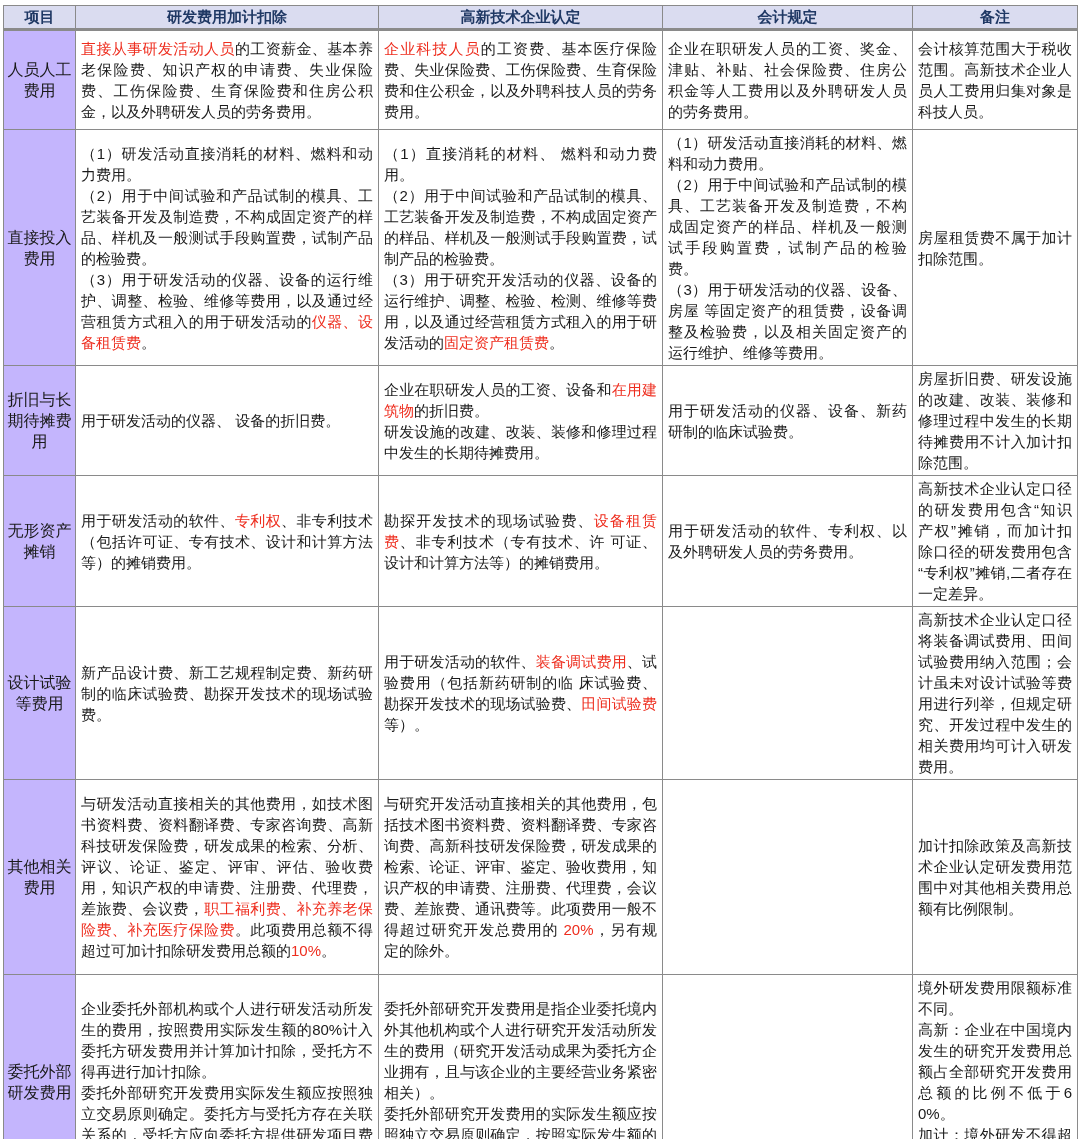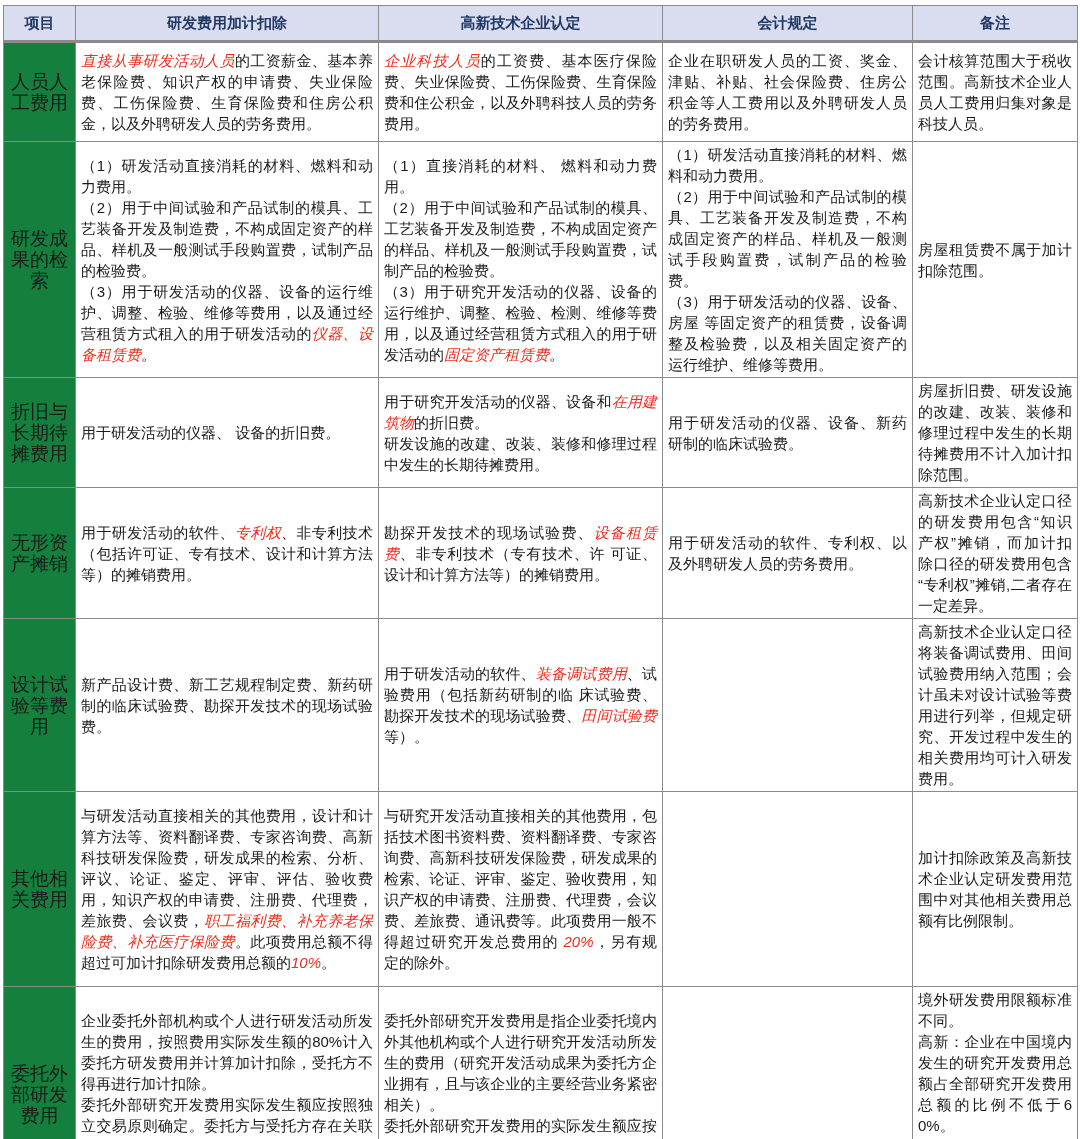--- a/index.html
+++ b/index.html
@@ -32,40 +32,40 @@
     border:1px solid var(--border);
     vertical-align:middle;
     box-sizing:border-box;
   }
   thead th{
     background:var(--header-bg);
     color:var(--header-text);
     font-weight:bold;
     font-size:15px;
     text-align:center;
-    height:36px;
+    height:24px;
     border-bottom:3px solid var(--border);
   }
   tbody th.row-label{
     font-weight:normal;
-    font-size:19px;
+    font-size:16px;
     text-align:center;
     padding:2px 3px;
     line-height:21px;
-    background:#15803d;
+    background:#c4b5fd;
   }
   tbody td.cell{
     font-size:15px;
     line-height:21px;
     text-align:justify;
     padding:2px 5px;
     white-space:pre-wrap;
     word-break:break-all;
   }
-  td.cell .red{color:var(--red);font-style:italic;}
+  td.cell .red{color:var(--red);}
   tr.r1{height:100px;}
   tr.r2{height:212px;}
   tr.r3{height:102px;}
   tr.r4{height:123px;}
   tr.r5{height:162px;}
   tr.r6{height:195px;}
   tr.r7{height:196px;}
 </style>
 </head>
 <body>
@@ -89,57 +89,57 @@
   </thead>
   <tbody>
     <tr class="r1">
       <th class="row-label">人员人工费用</th>
       <td class="cell"><span class="red">直接从事研发活动人员</span><span>的工资薪金、基本养老保险费、知识产权的申请费、失业保险费、工伤保险费、生育保险费和住房公积金，以及外聘研发人员的劳务费用。</span></td>
       <td class="cell"><span class="red">企业科技人员</span><span>的工资费、基本医疗保险费、失业保险费、工伤保险费、生育保险费和住公积金，以及外聘科技人员的劳务费用。</span></td>
       <td class="cell"><span>企业在职研发人员的工资、奖金、津贴、补贴、社会保险费、住房公积金等人工费用以及外聘研发人员的劳务费用。</span></td>
       <td class="cell"><span>会计核算范围大于税收范围。高新技术企业人员人工费用归集对象是科技人员。</span></td>
     </tr>
     <tr class="r2">
-      <th class="row-label">研发成果的检索</th>
+      <th class="row-label">直接投入费用</th>
       <td class="cell"><span>（1）研发活动直接消耗的材料、燃料和动力费用。
 （2）用于中间试验和产品试制的模具、工艺装备开发及制造费，不构成固定资产的样品、样机及一般测试手段购置费，试制产品的检验费。
 （3）用于研发活动的仪器、设备的运行维护、调整、检验、维修等费用，以及通过经营租赁方式租入的用于研发活动的</span><span class="red">仪器、设备租赁费</span><span>。</span></td>
       <td class="cell"><span>（1）直接消耗的材料、 燃料和动力费用。
 （2）用于中间试验和产品试制的模具、工艺装备开发及制造费，不构成固定资产的样品、样机及一般测试手段购置费，试制产品的检验费。
 （3）用于研究开发活动的仪器、设备的运行维护、调整、检验、检测、维修等费用，以及通过经营租赁方式租入的用于研发活动的</span><span class="red">固定资产租赁费</span><span>。</span></td>
       <td class="cell"><span>（1）研发活动直接消耗的材料、燃料和动力费用。
 （2）用于中间试验和产品试制的模具、工艺装备开发及制造费，不构成固定资产的样品、样机及一般测试手段购置费，试制产品的检验费。
 （3）用于研发活动的仪器、设备、房屋 等固定资产的租赁费，设备调整及检验费，以及相关固定资产的运行维护、维修等费用。</span></td>
       <td class="cell"><span>房屋租赁费不属于加计扣除范围。</span></td>
     </tr>
     <tr class="r3">
       <th class="row-label">折旧与长期待摊费用</th>
       <td class="cell"><span>用于研发活动的仪器、 设备的折旧费。</span></td>
-      <td class="cell"><span>用于研究开发活动的仪器、设备和</span><span class="red">在用建筑物</span><span>的折旧费。
+      <td class="cell"><span>企业在职研发人员的工资、设备和</span><span class="red">在用建筑物</span><span>的折旧费。
 研发设施的改建、改装、装修和修理过程中发生的长期待摊费用。</span></td>
       <td class="cell"><span>用于研发活动的仪器、设备、新药研制的临床试验费。</span></td>
       <td class="cell"><span>房屋折旧费、研发设施的改建、改装、装修和修理过程中发生的长期待摊费用不计入加计扣除范围。</span></td>
     </tr>
     <tr class="r4">
       <th class="row-label">无形资产摊销</th>
       <td class="cell"><span>用于研发活动的软件、</span><span class="red">专利权</span><span>、非专利技术（包括许可证、专有技术、设计和计算方法等）的摊销费用。</span></td>
       <td class="cell"><span>勘探开发技术的现场试验费、</span><span class="red">设备租赁费</span><span>、非专利技术（专有技术、许 可证、设计和计算方法等）的摊销费用。</span></td>
       <td class="cell"><span>用于研发活动的软件、专利权、以及外聘研发人员的劳务费用。</span></td>
       <td class="cell"><span>高新技术企业认定口径的研发费用包含“知识产权”摊销，而加计扣除口径的研发费用包含“专利权”摊销,二者存在一定差异。</span></td>
     </tr>
     <tr class="r5">
       <th class="row-label">设计试验等费用</th>
       <td class="cell"><span>新产品设计费、新工艺规程制定费、新药研制的临床试验费、勘探开发技术的现场试验费。</span></td>
       <td class="cell"><span>用于研发活动的软件、</span><span class="red">装备调试费用</span><span>、试验费用（包括新药研制的临 床试验费、勘探开发技术的现场试验费、</span><span class="red">田间试验费</span><span>等）。</span></td>
       <td class="cell"></td>
       <td class="cell"><span>高新技术企业认定口径将装备调试费用、田间试验费用纳入范围；会计虽未对设计试验等费用进行列举，但规定研究、开发过程中发生的相关费用均可计入研发费用。</span></td>
     </tr>
     <tr class="r6">
       <th class="row-label">其他相关费用</th>
-      <td class="cell"><span>与研发活动直接相关的其他费用，设计和计算方法等、资料翻译费、专家咨询费、高新科技研发保险费，研发成果的检索、分析、评议、论证、鉴定、评审、评估、验收费用，知识产权的申请费、注册费、代理费，差旅费、会议费，</span><span class="red">职工福利费、补充养老保险费、补充医疗保险费</span><span>。此项费用总额不得超过可加计扣除研发费用总额的</span><span class="red">10%</span><span>。</span></td>
+      <td class="cell"><span>与研发活动直接相关的其他费用，如技术图书资料费、资料翻译费、专家咨询费、高新科技研发保险费，研发成果的检索、分析、评议、论证、鉴定、评审、评估、验收费用，知识产权的申请费、注册费、代理费，差旅费、会议费，</span><span class="red">职工福利费、补充养老保险费、补充医疗保险费</span><span>。此项费用总额不得超过可加计扣除研发费用总额的</span><span class="red">10%</span><span>。</span></td>
       <td class="cell"><span>与研究开发活动直接相关的其他费用，包括技术图书资料费、资料翻译费、专家咨询费、高新科技研发保险费，研发成果的检索、论证、评审、鉴定、验收费用，知识产权的申请费、注册费、代理费，会议费、差旅费、通讯费等。此项费用一般不得超过研究开发总费用的 </span><span class="red">20%</span><span>，另有规定的除外。</span></td>
       <td class="cell"></td>
       <td class="cell"><span>加计扣除政策及高新技术企业认定研发费用范围中对其他相关费用总额有比例限制。</span></td>
     </tr>
     <tr class="r7">
       <th class="row-label">委托外部研发费用</th>
       <td class="cell"><span>企业委托外部机构或个人进行研发活动所发生的费用，按照费用实际发生额的80%计入委托方研发费用并计算加计扣除，受托方不得再进行加计扣除。
 委托外部研究开发费用实际发生额应按照独立交易原则确定。委托方与受托方存在关联关系的，受托方应向委托方提供研发项目费用支出明细情况。</span></td>
       <td class="cell"><span>委托外部研究开发费用是指企业委托境内外其他机构或个人进行研究开发活动所发生的费用（研究开发活动成果为委托方企业拥有，且与该企业的主要经营业务紧密相关）。
 委托外部研究开发费用的实际发生额应按照独立交易原则确定，按照实际发生额的80%计入委托方研发费用总额。</span></td>

